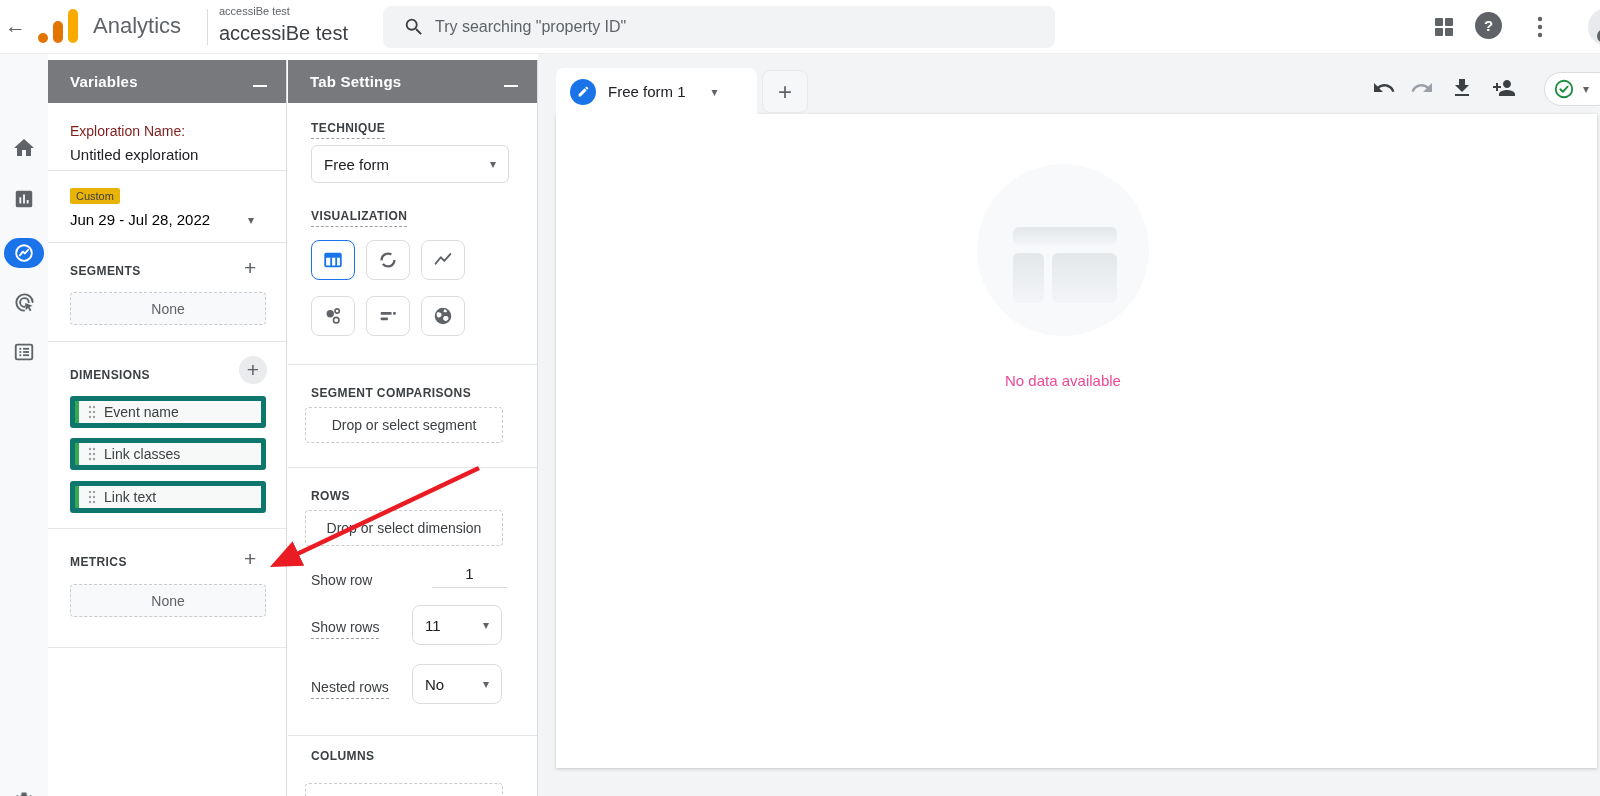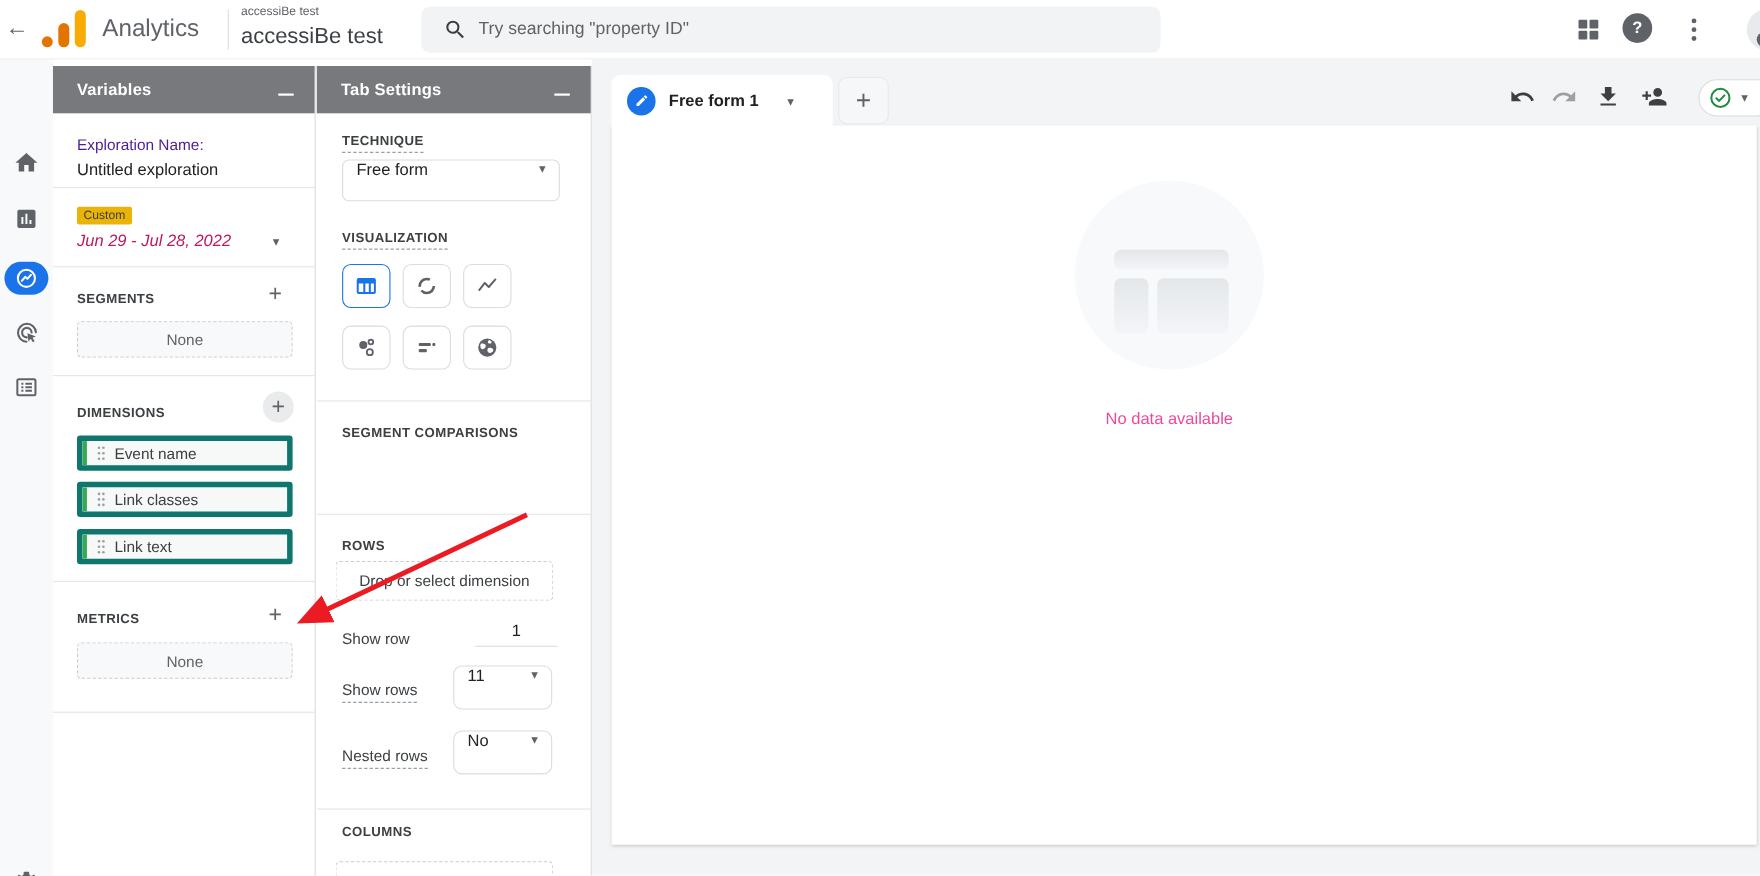--- a/index.html
+++ b/index.html
@@ -70,37 +70,37 @@
     cursor:grab; }
   .chip-green { width:4px; height:100%; background:#34a853; flex:none; }
   .chip-label { font-size:14px; color:#3c4043; margin-left:8px; }
   .drag-dots { margin-left:9px; flex:none; display:block; }
   .badge { position:absolute; left:22px; font-size:11px; color:#3c4043; background:#eab308;
     padding:2px 6px; border-radius:2px; }
   .caret { color:#5f6368; font-size:12px; }
 
   
   .select-box { position:absolute; border:1px solid #dadce0; border-radius:6px; background:#fff;
-    display:flex; align-items:flex-start; justify-content:space-between; padding:0 12px; cursor:pointer; }
+    display:flex; align-items:center; justify-content:space-between; padding:0 12px; cursor:pointer; }
   .select-box .val { font-size:15px; color:#202124; }
   .viz-btn { position:absolute; width:44px; height:40px; border:1px solid #dadce0; border-radius:8px;
     background:#fff; display:flex; align-items:center; justify-content:center; color:#5f6368; cursor:pointer; }
   .viz-btn.active { border:1px solid #1a73e8; color:#1a73e8; }
   .inline-label { position:absolute; font-size:14px; color:#3c4043; }
   #start-row-input { position:absolute; left:144px; width:75px; height:28px; border:none;
     border-bottom:1px solid #dadce0; text-align:center; font-size:15px; color:#202124; outline:none;
     background:transparent; font-family:"Liberation Sans",sans-serif; }
 
   
   #canvas-bg { position:absolute; left:538px; top:54px; right:0; bottom:0; background:#f3f4f6; }
   #freeform-tab { position:absolute; left:556px; top:68px; width:201px; height:47px; background:#fff;
     border-radius:8px 8px 0 0; display:flex; align-items:center; cursor:pointer; z-index:6; }
   #tab-pencil { width:26px; height:26px; border-radius:50%; background:#1a73e8; margin-left:14px;
     display:flex; align-items:center; justify-content:center; flex:none; }
-  #tab-label { font-size:15px; font-weight:700; color:#202124; margin-left:12px; }
+  #tab-label { font-size:15px; font-weight:400; color:#202124; margin-left:12px; }
   #tab-caret { margin-left:26px; }
   #add-tab-btn { position:absolute; left:762px; top:70px; width:46px; height:43px; background:#f6f7f8;
     border:1px solid #e7e9eb; border-radius:8px; color:#5f6368; font-size:24px; font-weight:300;
     display:flex; align-items:center; justify-content:center; cursor:pointer; z-index:6; }
   .tool-icon { position:absolute; top:76px; width:24px; height:24px; color:#3c4043; cursor:pointer; z-index:6; }
   #redo-icon { color:#9aa0a6; }
   #status-pill { position:absolute; left:1544px; top:72px; width:70px; height:34px; background:#fff;
     border:1px solid #dadce0; border-radius:17px; display:flex; align-items:center; z-index:6;
     padding-left:8px; gap:8px; cursor:pointer; }
   #canvas-card { position:absolute; left:556px; top:114px; width:1041px; height:654px; background:#fff;
@@ -251,27 +251,27 @@
   </div>
   <div id="no-data-text">No data available</div>
 </div>
 
 <div id="variables-panel" class="panel">
   <div class="panel-header">
     <span class="panel-title">Variables</span>
     <span class="minimize-btn"></span>
   </div>
 
-  <div class="abs" style="left:22px; top:63px; font-size:14px; color:#4c1d95;">Exploration Name:</div>
+  <div class="abs" style="left:22px; top:63px; font-size:14px; color:#7f1d1d;">Exploration Name:</div>
   <div class="abs" style="left:22px; top:86px; font-size:15px; color:#202124;">Untitled exploration</div>
   <div class="divider" style="top:110px"></div>
 
   <div>
     <span class="badge" style="top:128px">Custom</span>
-    <span class="abs" style="left:22px; top:151px; font-size:15px; color:#be185d;font-style:italic;">Jun 29 - Jul 28, 2022</span>
+    <span class="abs" style="left:22px; top:151px; font-size:15px; color:#000000;">Jun 29 - Jul 28, 2022</span>
     <span class="abs caret" style="left:200px; top:153px;">▾</span>
   </div>
   <div class="divider" style="top:182px"></div>
 
   <div class="sec-label" style="left:22px; top:204px">SEGMENTS</div>
   <span class="plus-btn" style="left:196px; top:198px">+</span>
   <div class="none-box" style="top:232px">None</div>
   <div class="divider" style="top:281px"></div>
 
   <div class="sec-label" style="left:22px; top:308px">DIMENSIONS</div>
@@ -379,20 +379,21 @@
     <svg width="22" height="22" viewBox="0 0 24 24">
       <circle cx="12" cy="12" r="9" fill="currentColor"></circle>
       <path d="M6 8c2.5-.5 4.5.5 4.5 2.5S8 14 6.5 13.5 4.5 9 6 8z" fill="#fff"></path>
       <path d="M13 12.5c2.5-1 5 0 5 2s-2.5 3.5-4.5 2.5-1.5-3.5-.5-4.5z" fill="#fff"></path>
       <path d="M13.5 4.5c2 .5 3.5 2 2.5 3s-3.5.5-3.5-1 .-1.5 0-2z" fill="#fff"></path>
     </svg>
   </div>
   <div class="divider" style="top:304px"></div>
 
   <div class="sec-label" style="left:23px; top:326px">SEGMENT COMPARISONS</div>
+  <div class="drop-zone" style="top:347px">Drop or select segment</div>
   <div class="divider" style="top:407px"></div>
 
   <div class="sec-label" style="left:23px; top:429px">ROWS</div>
   <div class="drop-zone" style="top:450px">Drop or select dimension</div>
 
   <div class="inline-label" style="left:23px; top:512px">Show row</div>
   <input id="start-row-input" style="top: 500px;" type="text" value="1">
 
   <div class="inline-label dashed-label" style="left:23px; top:559px">Show rows</div>
   <div class="select-box" style="left:124px; top:545px; width:90px; height:40px; border-radius:8px;">

